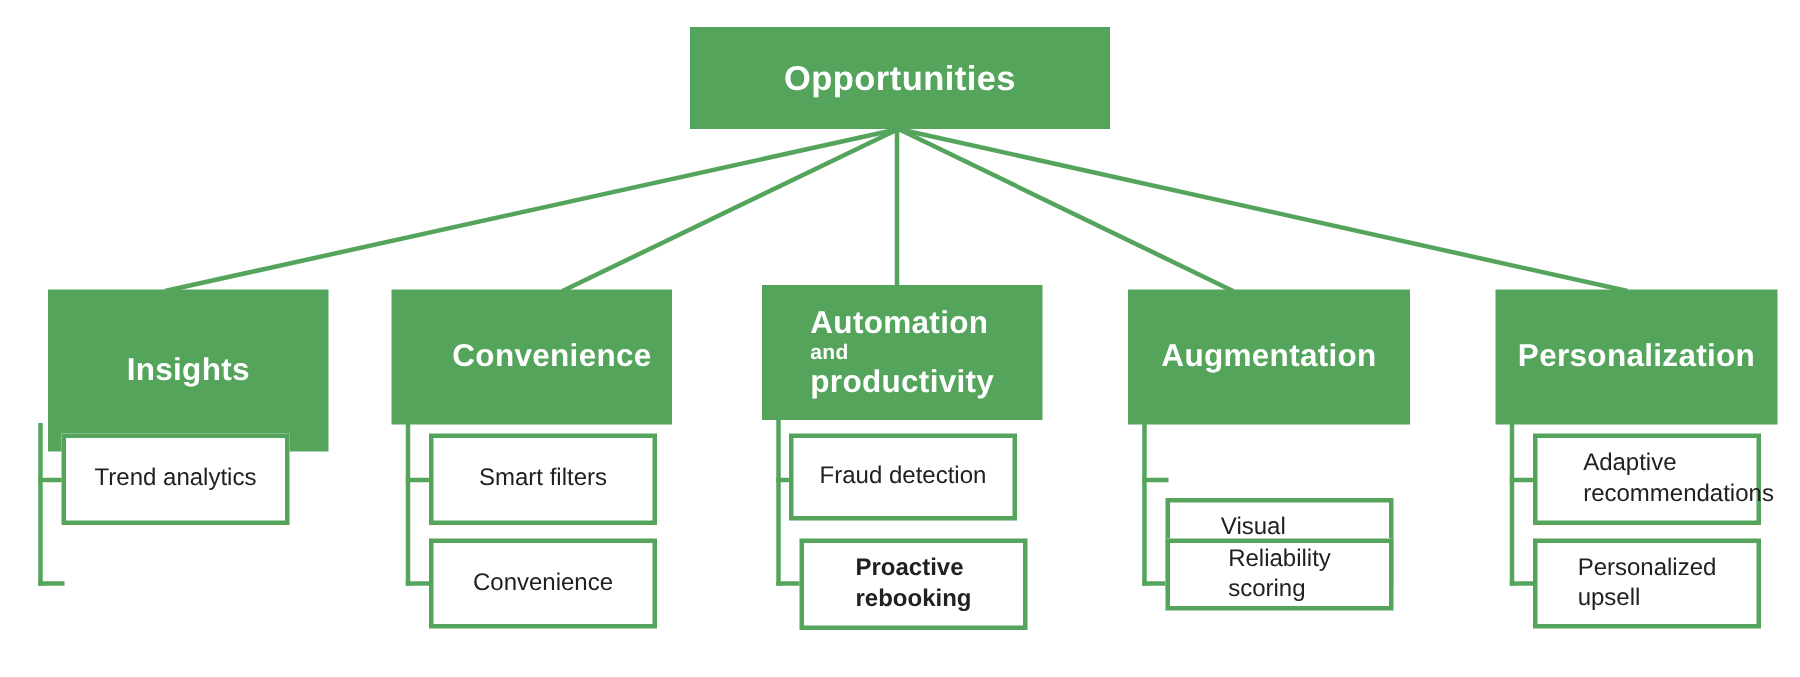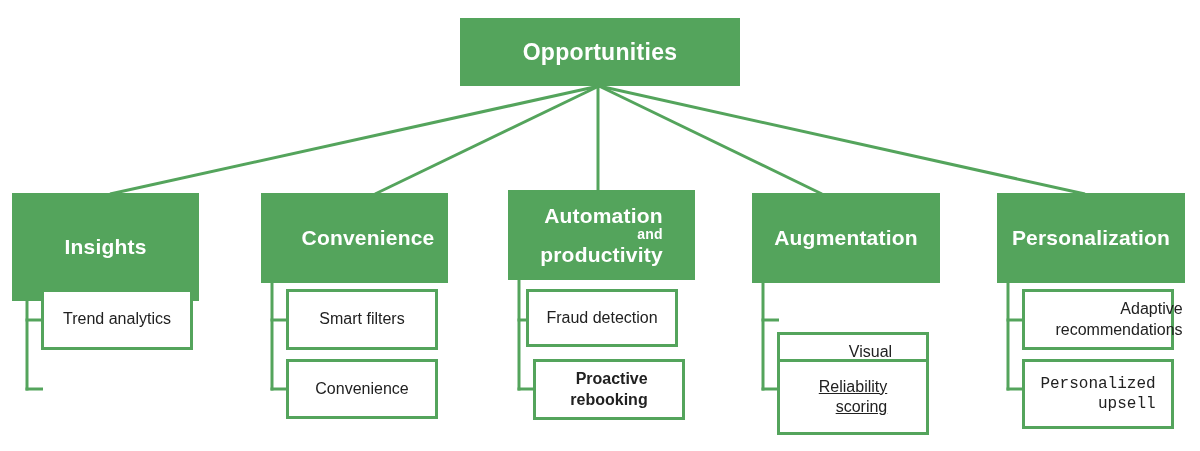--- a/index.html
+++ b/index.html
@@ -13,21 +13,21 @@
     width:1200px;height:451px;
     background:#ffffff;
     font-family:"Liberation Sans", sans-serif;
     overflow:hidden;
   }
   svg.connectors{position:absolute;left:0;top:0;width:1200px;height:451px;}
   svg.connectors line{stroke:var(--green);stroke-width:3;}
   .node{
     position:absolute;
     display:flex;align-items:center;justify-content:center;
-    text-align:right;
+    text-align:left;
     box-sizing:border-box;
   }
   .node.parent{
     background:var(--green);
     color:var(--text-light);
     font-weight:700;
   }
   .node.root{font-size:23px;letter-spacing:0.3px;}
   .node.branch{font-size:21px;letter-spacing:0.2px;}
   .node.branch .stack{display:flex;flex-direction:column;line-height:1.12;}
@@ -72,21 +72,21 @@
 
     <line x1="1008" y1="282" x2="1008" y2="390.5"></line>
     <line x1="1006.5" y1="320" x2="1024" y2="320"></line>
     <line x1="1006.5" y1="389" x2="1024" y2="389"></line>
   </svg>
 
   <div class="node parent root" style="left:460px;top:18px;width:280px;height:68px;">
     <span>Opportunities</span>
   </div>
 
-  <div class="node parent branch" style="left:12px;top:193px;width:187px;height:108px;">
+  <div class="node parent branch" style="left:32px;top:193px;width:187px;height:108px;">
     <span>Insights</span>
   </div>
   <div class="node leaf" style="left:41px;top:289px;width:152px;height:61px;">
     <span>Trend analytics</span>
   </div>
 
   <div class="node parent branch" style="left:261px;top:193px;width:187px;height:90px;padding-left:27px;">
     <span>Convenience</span>
   </div>
   <div class="node leaf" style="left:286px;top:289px;width:152px;height:61px;">
@@ -111,30 +111,30 @@
 rebooking</span>
   </div>
 
   <div class="node parent branch" style="left:752px;top:193px;width:188px;height:90px;">
     <span>Augmentation</span>
   </div>
   <div class="node leaf" style="left:777px;top:289px;width:152px;height:61px;margin-top:43px;">
     <span>Visual
 summaries</span>
   </div>
-  <div class="node leaf" style="left:777px;top:359px;width:152px;height:76px;text-decoration:underline;">
+  <div class="node leaf" style="left:777px;top:359px;width:152px;height:48px;">
     <span>Reliability
 scoring</span>
   </div>
 
   <div class="node parent branch" style="left:997px;top:193px;width:188px;height:90px;">
     <span>Personalization</span>
   </div>
   <div class="node leaf" style="left:1022px;top:289px;width:152px;height:61px;padding-left:42px;">
     <span>Adaptive
 recommendations</span>
   </div>
-  <div class="node leaf" style="left:1022px;top:359px;width:152px;height:70px;font-family:Liberation Mono, monospace;">
+  <div class="node leaf" style="left:1022px;top:359px;width:152px;height:60px;">
     <span>Personalized
 upsell</span>
   </div>
 
 </div>
 
 </body></html>

